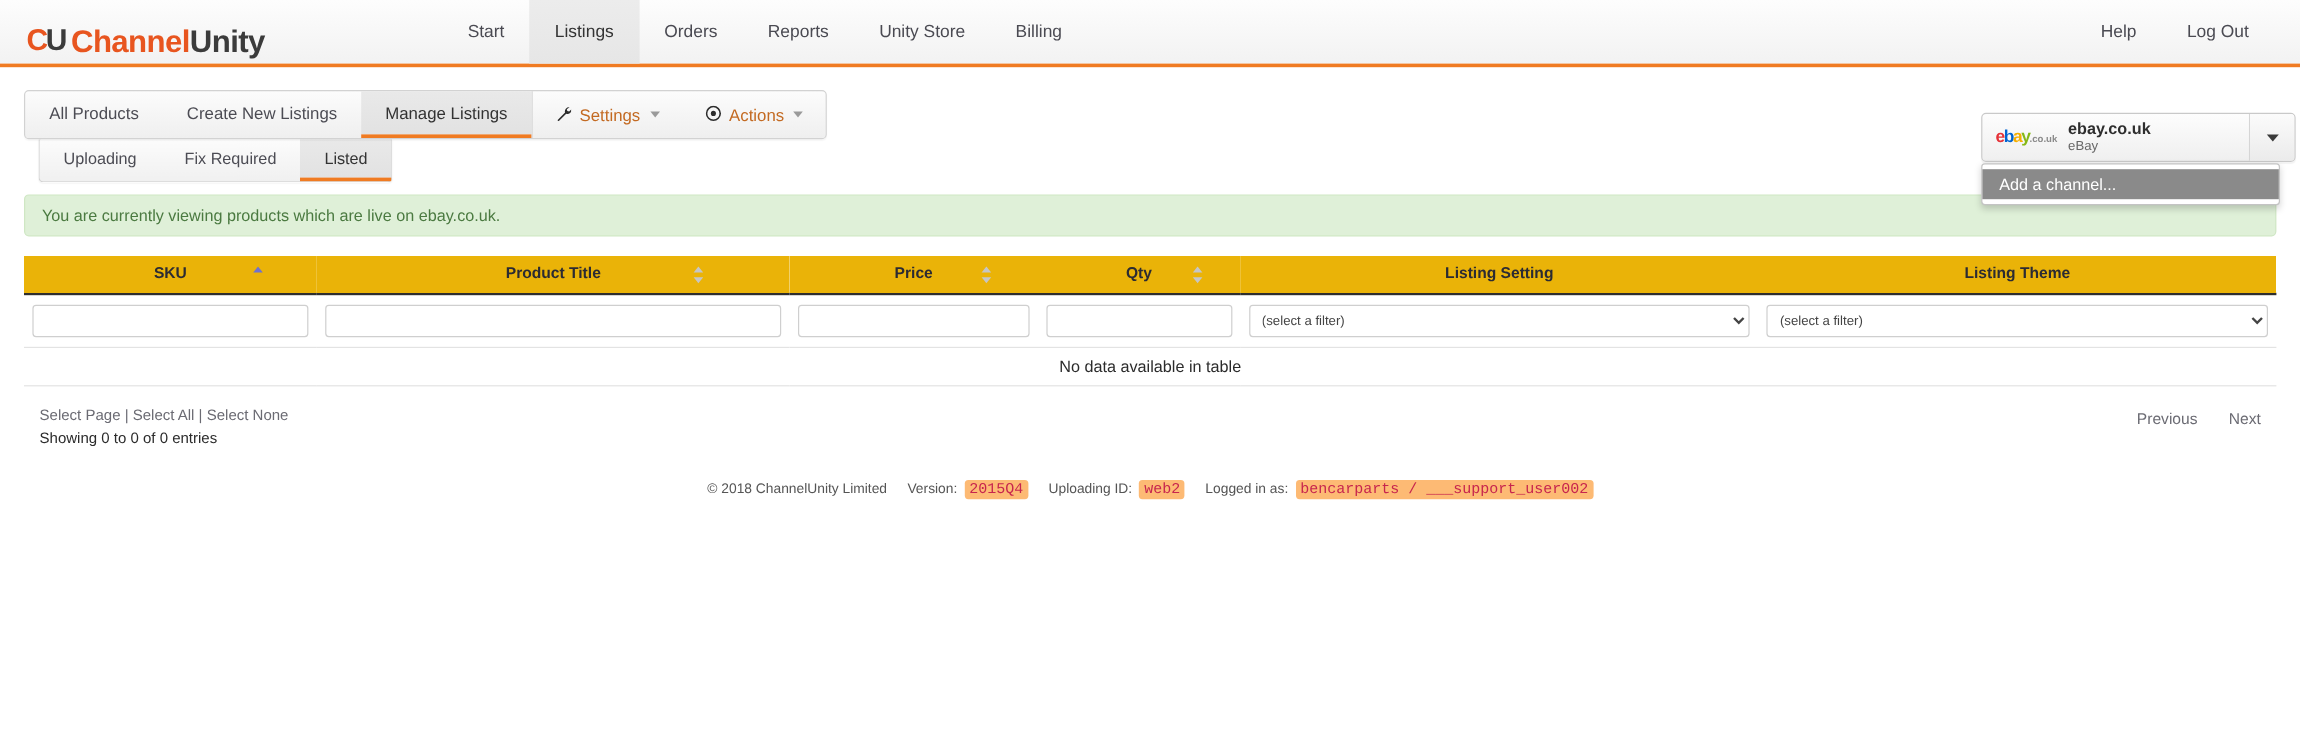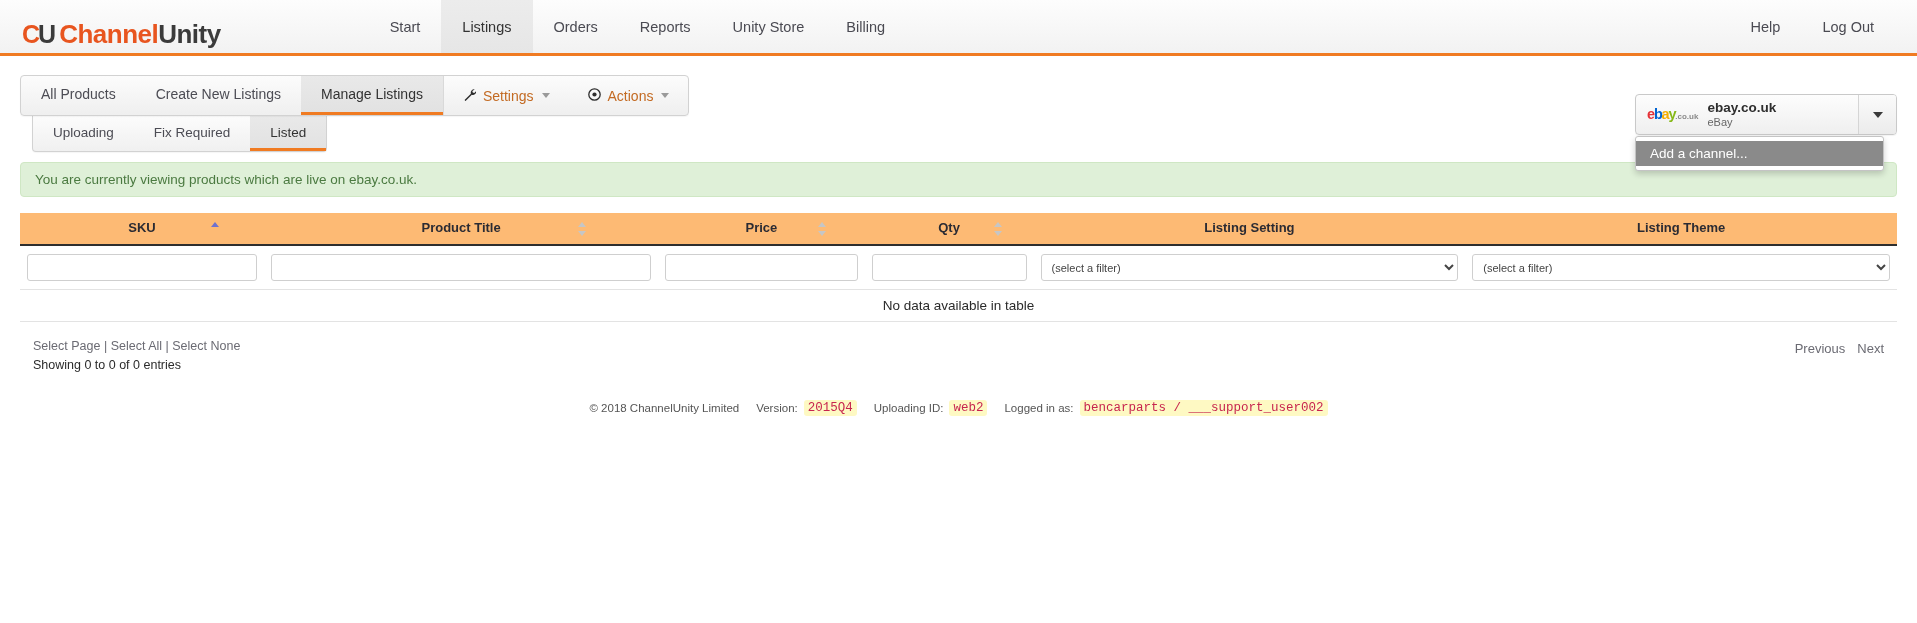--- a/index.html
+++ b/index.html
@@ -168,21 +168,21 @@
   }
   .tab2.active {
     background: linear-gradient(to bottom, #e9e9e9 0%, #e2e2e2 100%);
     border-bottom: 3px solid #f07b22;
     color: #333;
   }
 
   
   .channel-wrap {
     position: absolute;
-    right: 20px;
+    right: 4px;
     top: 19px;
     width: 262px;
     z-index: 40;
   }
   .channel-box {
     height: 41px;
     background: linear-gradient(to bottom, #fdfdfd 0%, #efefef 100%);
     border: 1px solid #c9c9c9;
     border-radius: 4px;
     display: flex;
@@ -270,21 +270,21 @@
     border-collapse: collapse;
     table-layout: fixed;
   }
   table.dt thead th {
     font-size: 13px;
     font-weight: bold;
     color: #2b2b33;
     padding: 7px 8px 9px;
     text-align: center;
     border-bottom: 2px solid #2e2e2e;
-    background: #fdba74;
+    background: #eab308;
     position: relative;
     cursor: pointer;
     user-select: none;
   }
   .th-inner { display: flex; align-items: center; justify-content: center; width: 100%; }
   .th-label { flex: 0 0 auto; }
   .sorter {
     position: absolute;
     right: 18%;
     top: 50%;
@@ -341,39 +341,39 @@
   .tfoot {
     display: flex;
     align-items: flex-start;
     justify-content: space-between;
     margin-top: 15px;
     padding: 0 13px;
   }
   .sel-links { font-size: 12.5px; color: #6b6b73; line-height: 1.45; }
   .sel-links a { color: #6b6b73; text-decoration: none; cursor: pointer; }
   .showing { font-size: 12.5px; color: #2b2b2b; margin-top: 3px; }
-  .pager { display: flex; gap: 12px; font-size: 13px; color: #6b6b73; padding-top: 4px; }
+  .pager { display: flex; gap: 26px; font-size: 13px; color: #6b6b73; padding-top: 4px; }
   .pager span { cursor: pointer; }
 
   
   .sitefoot {
     margin-top: 28px;
     display: flex;
     justify-content: center;
     align-items: center;
     gap: 17px;
     font-size: 11.5px;
     color: #555;
     flex-wrap: nowrap;
   }
   .sitefoot .lbl { color: #555; }
   code.cd {
     font-family: "Liberation Mono", monospace;
     color: #c7254e;
-    background: #fef9c3;
+    background: #fdba74;
     border-radius: 3px;
     padding: 1px 4px;
     font-size: 12.5px;
   }
   .foot-group { display: flex; align-items: center; gap: 6px; white-space: nowrap; }
 </style>
 </head>
 <body>
 
 <div class="topnav">

